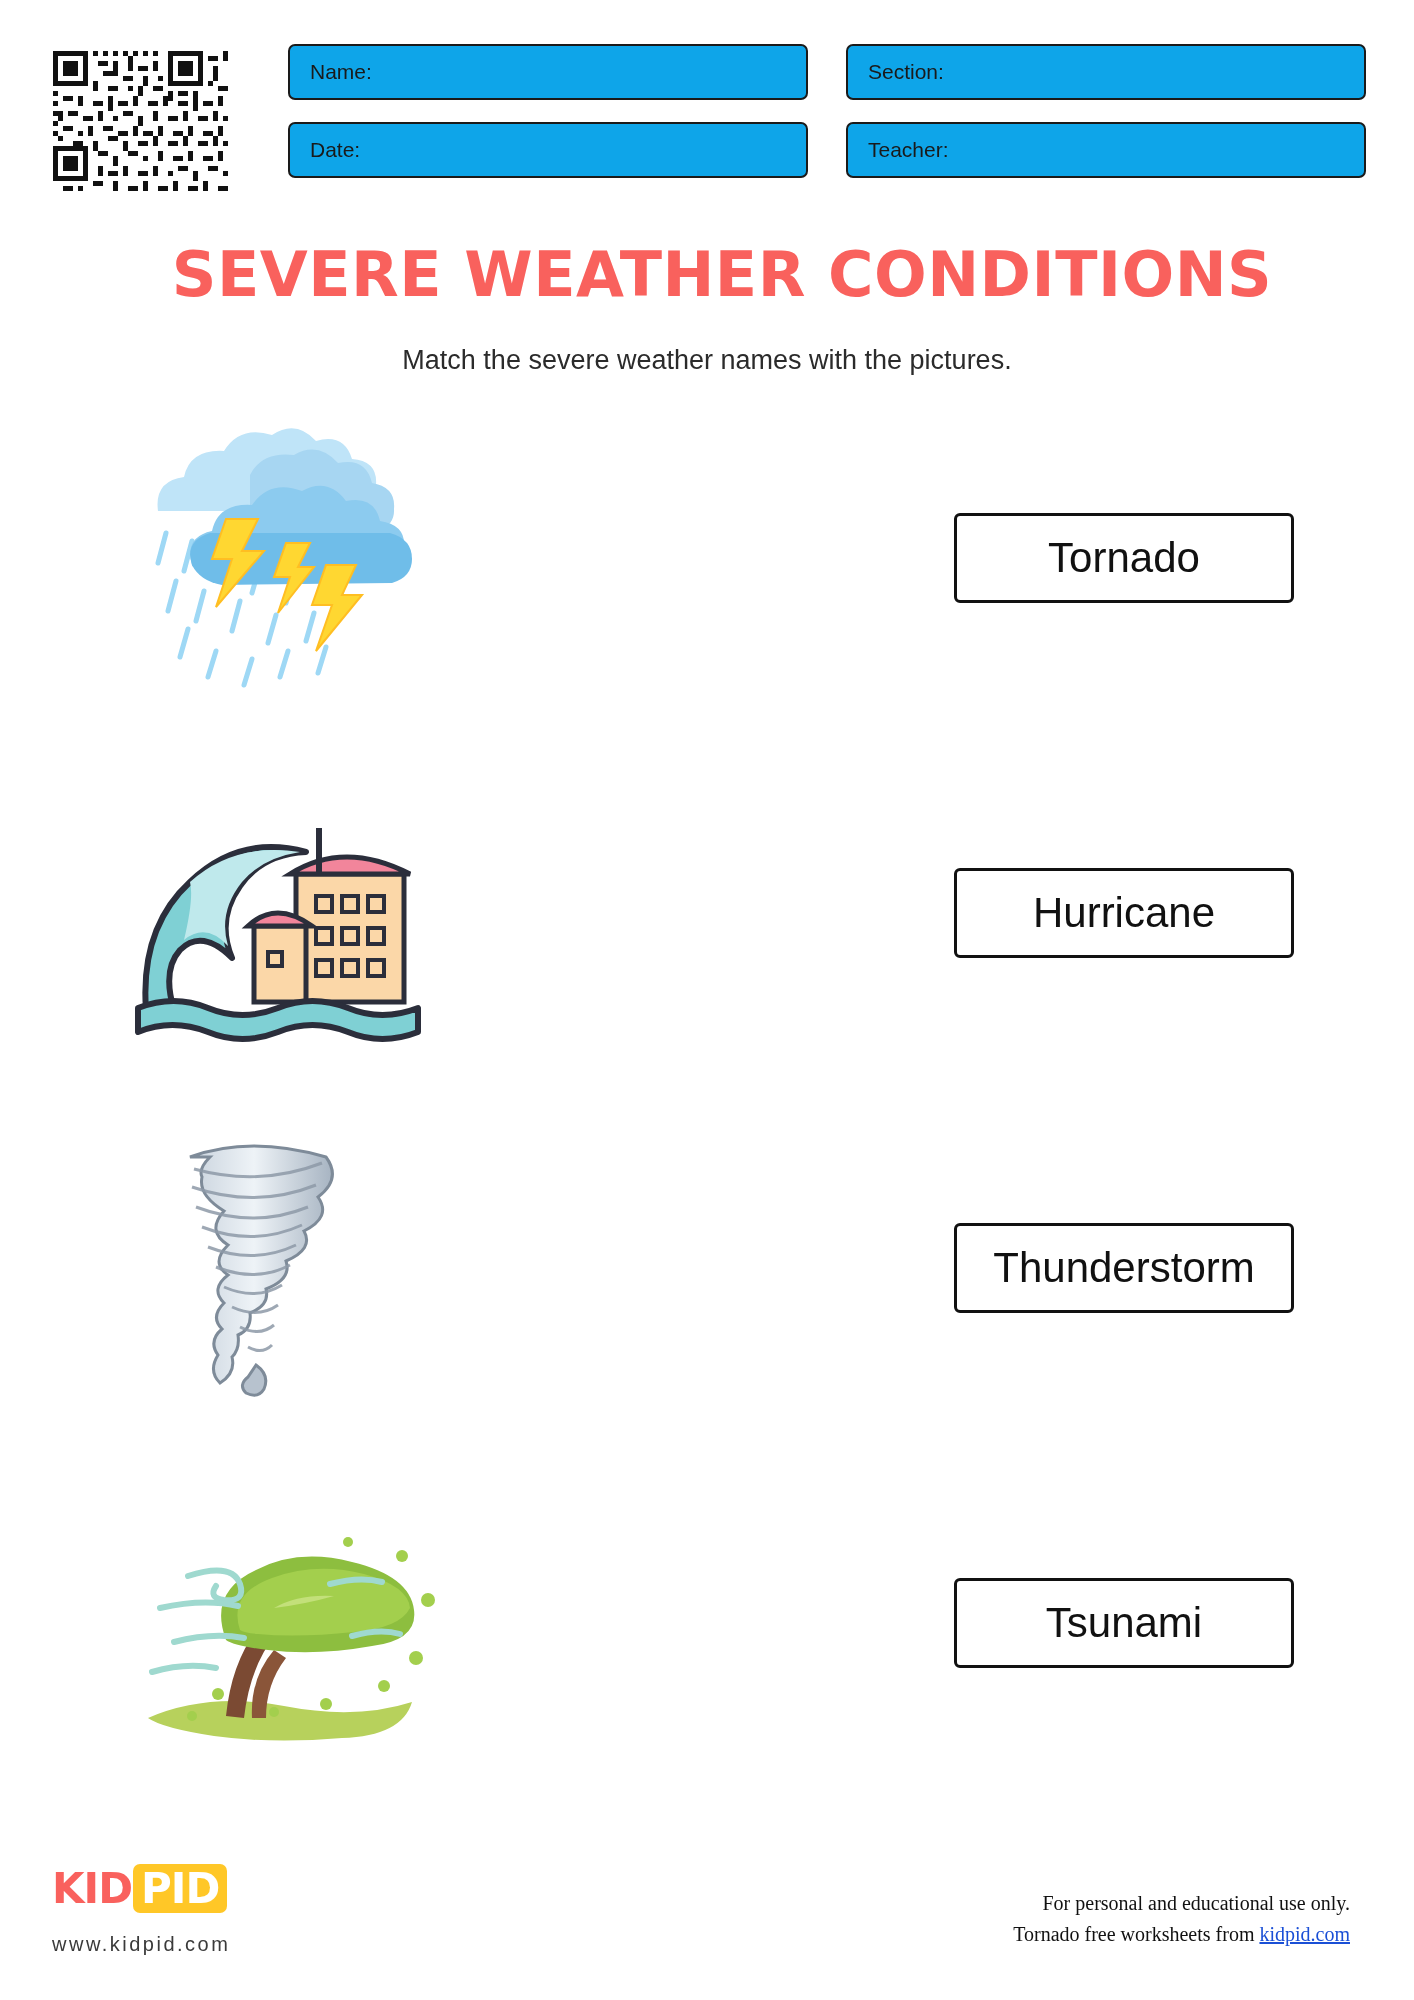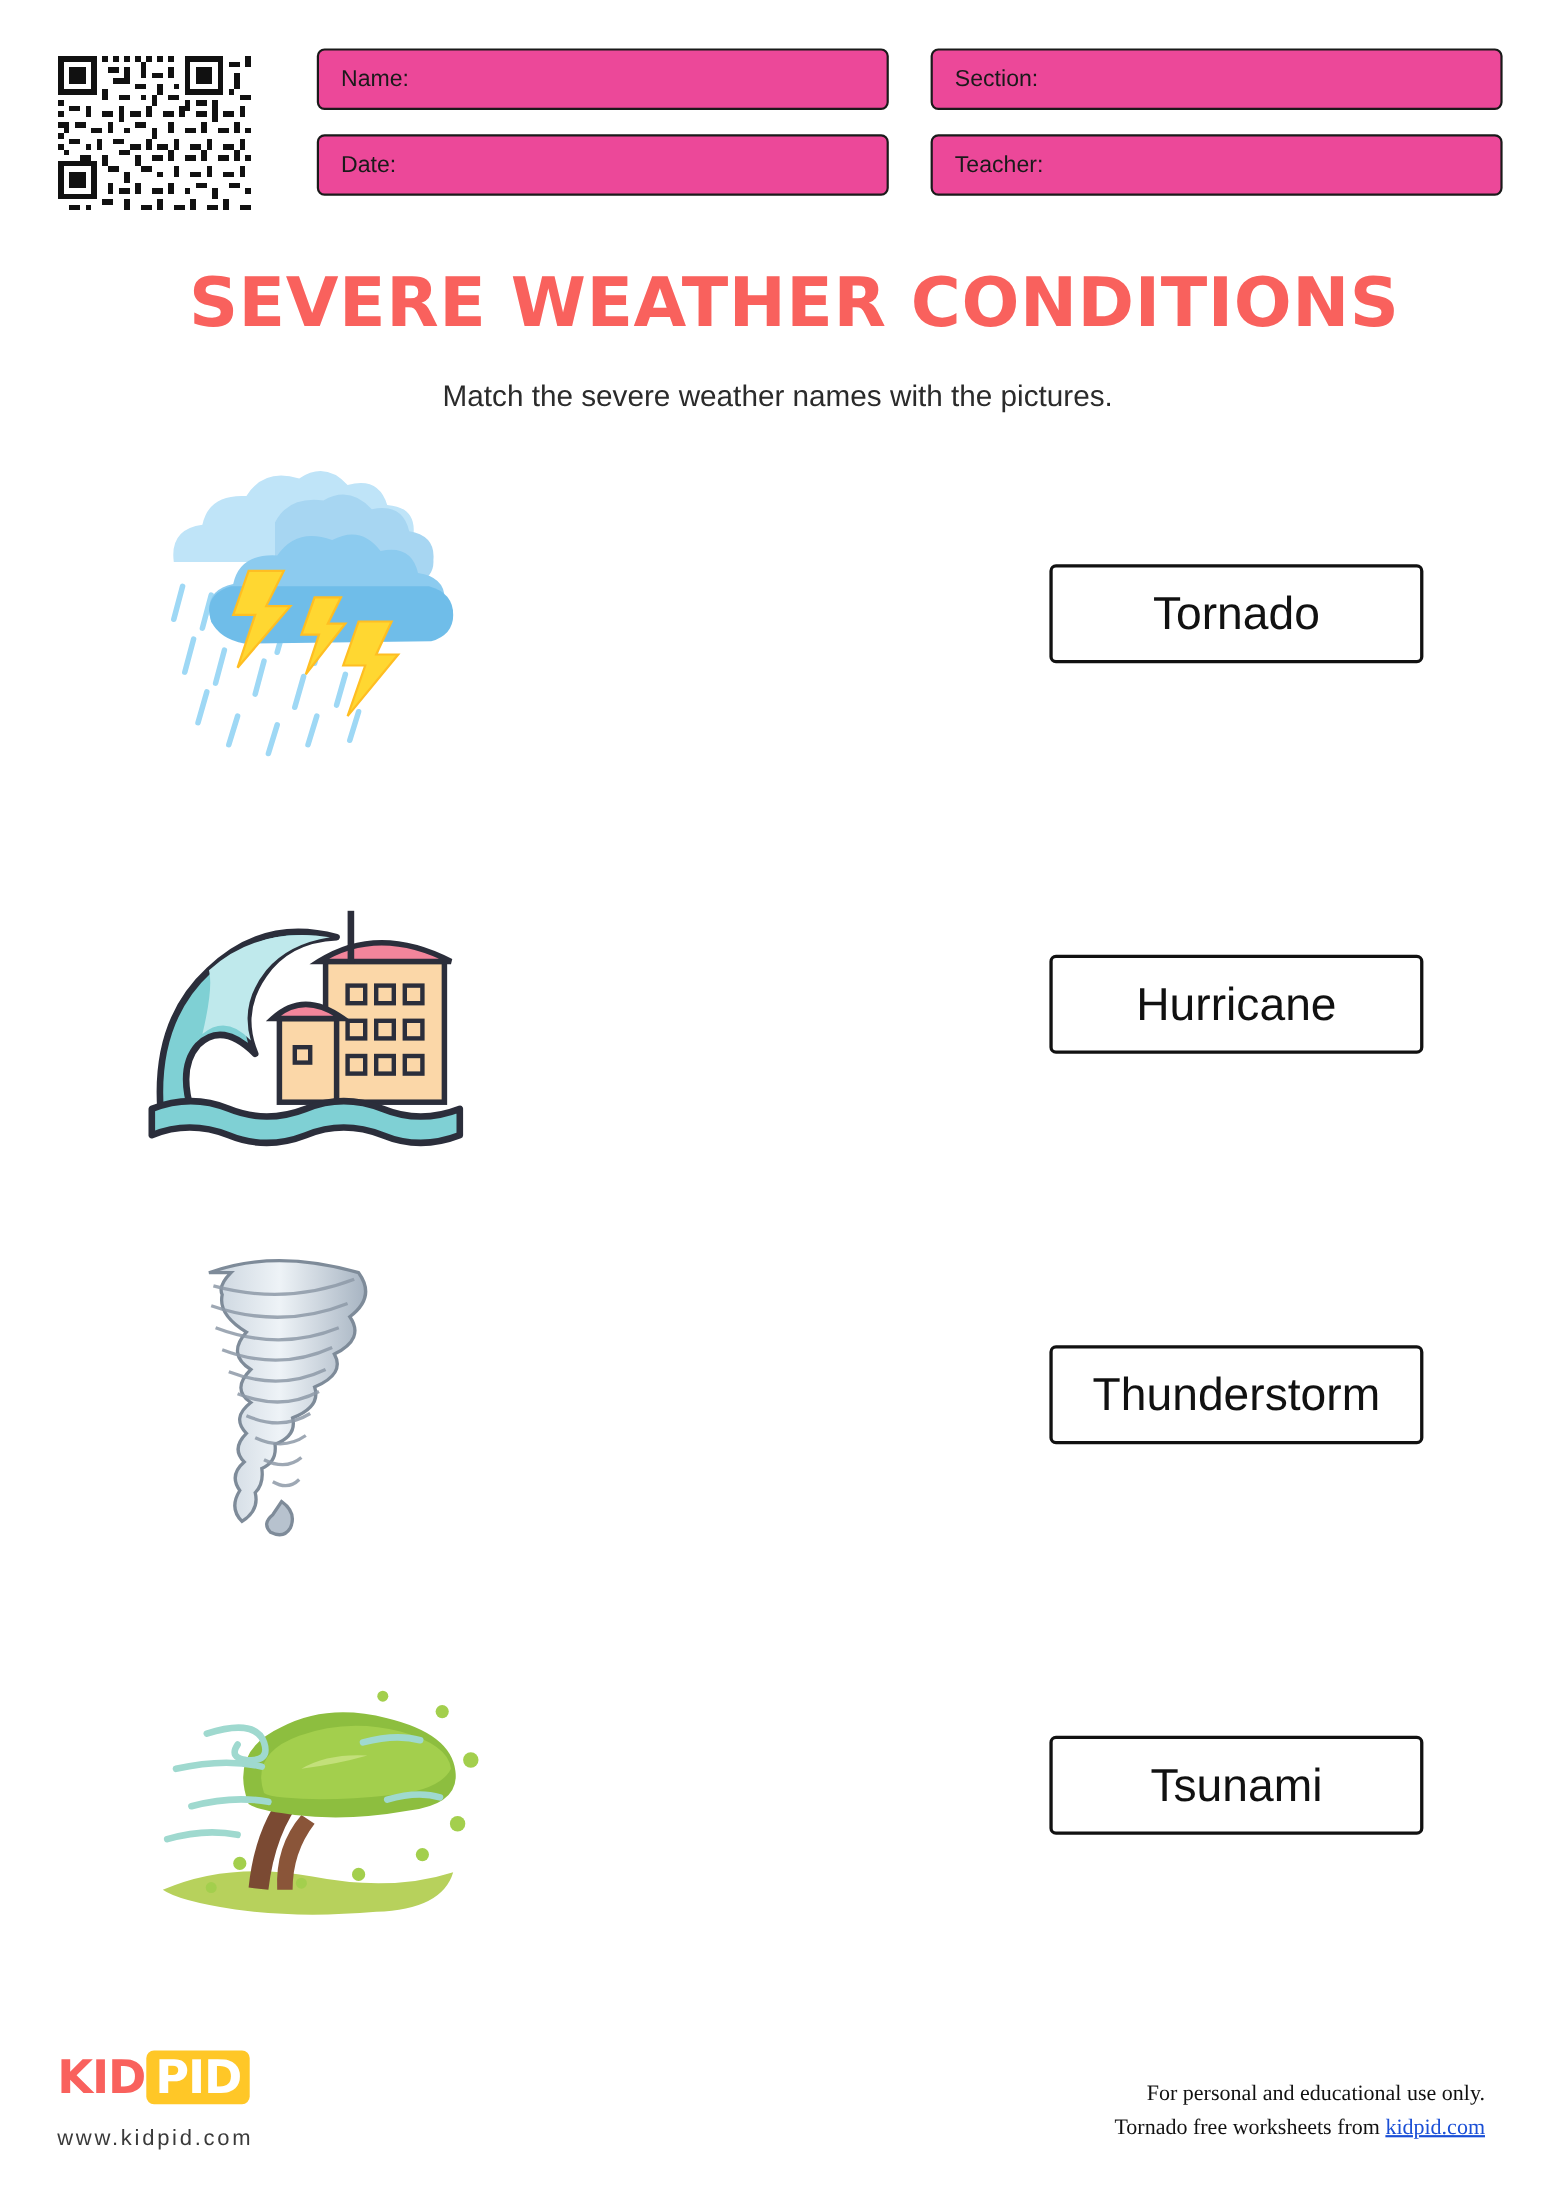--- a/index.html
+++ b/index.html
@@ -45,21 +45,21 @@
   }
   .field {
     border: 2.5px solid #1a1a1a;
     border-radius: 7px;
     display: flex;
     align-items: center;
     padding-left: 20px;
     box-sizing: border-box;
     font-size: 21px;
     color: #1a1a1a;
-    background: #ec4899;
+    background: #0ea5e9;
   }
 
   
   .title {
     position: absolute;
     top: 238px;
     left: 0;
     width: 1412px;
     text-align: center;
     font-size: 62px;

